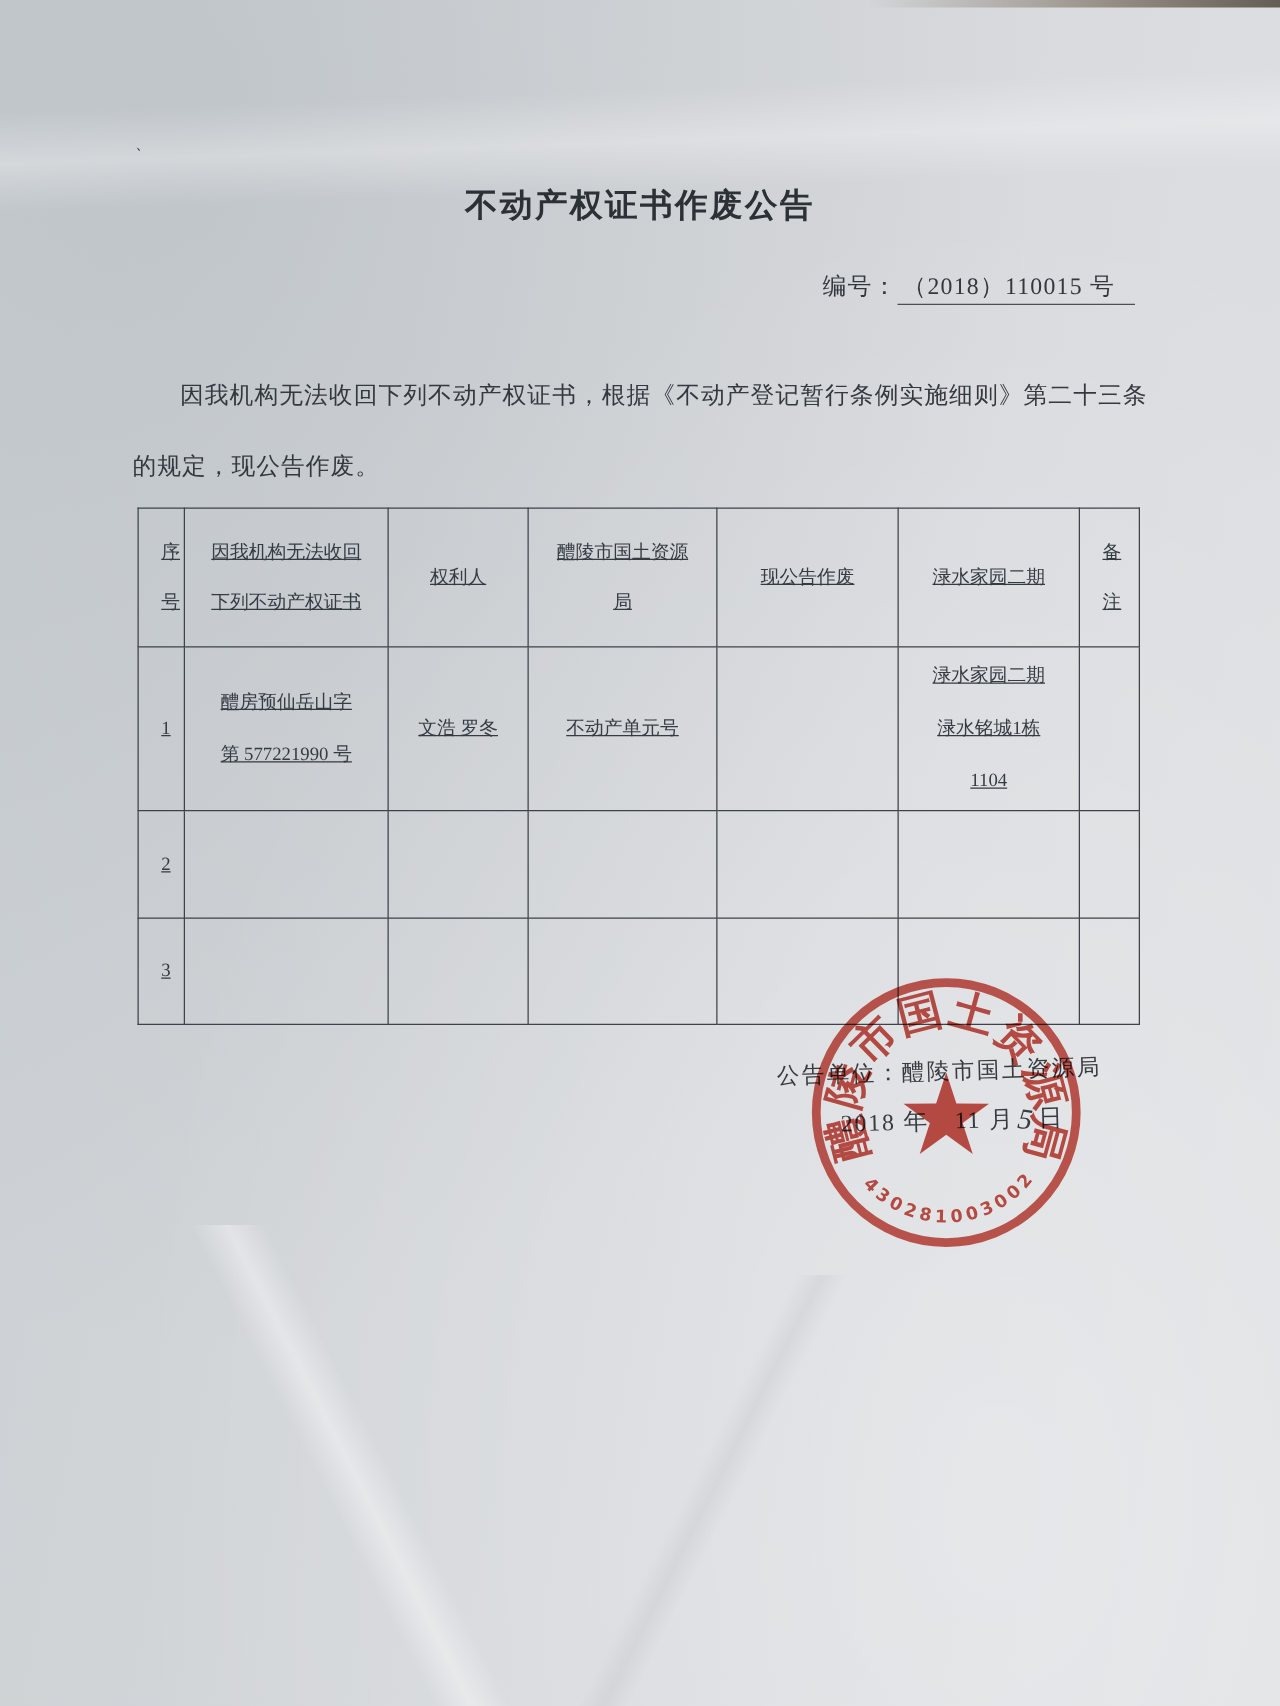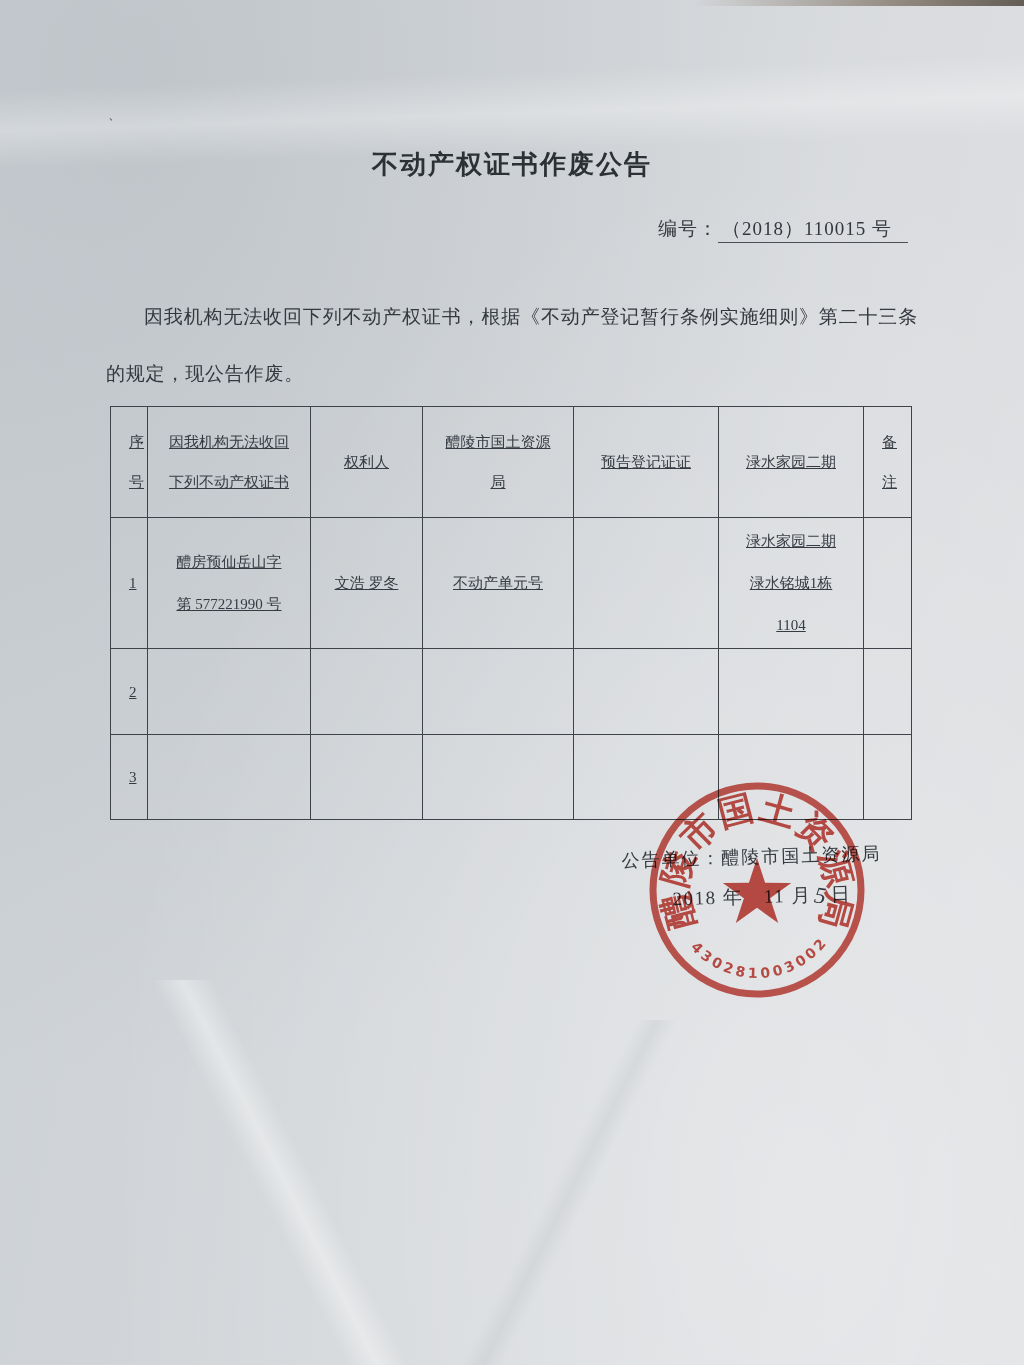--- a/index.html
+++ b/index.html
@@ -110,21 +110,21 @@
         <col style="width:145px">
         <col style="width:145px">
         <col style="width:48px">
     </colgroup>
     <tbody>
       <tr class="hdr-row">
         <th>序号</th>
         <th>因我机构无法收回下列不动产权证书</th>
         <th>权利人</th>
         <th>醴陵市国土资源局</th>
-        <th>预告登记证证</th>
+        <th>现公告作废</th>
         <th>渌水家园二期</th>
         <th>备注</th>
       </tr>
       <tr class="row-1">
         <td>1</td>
         <td>醴房预仙岳山字
 第 577221990 号</td>
         <td>文浩 罗冬</td>
         <td>不动产单元号</td>
         <td></td>

